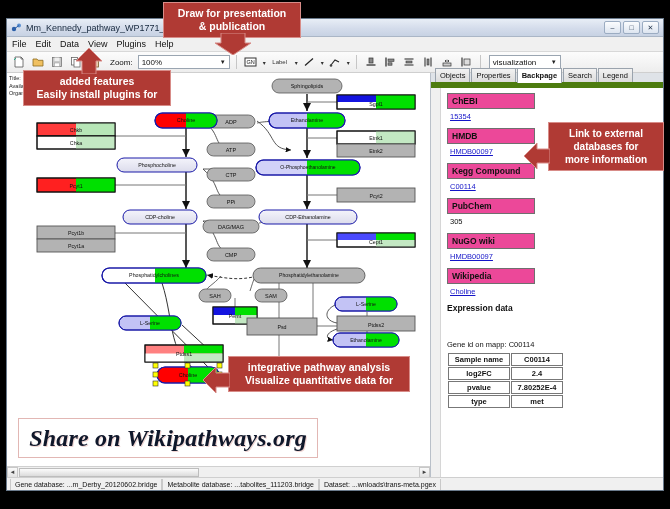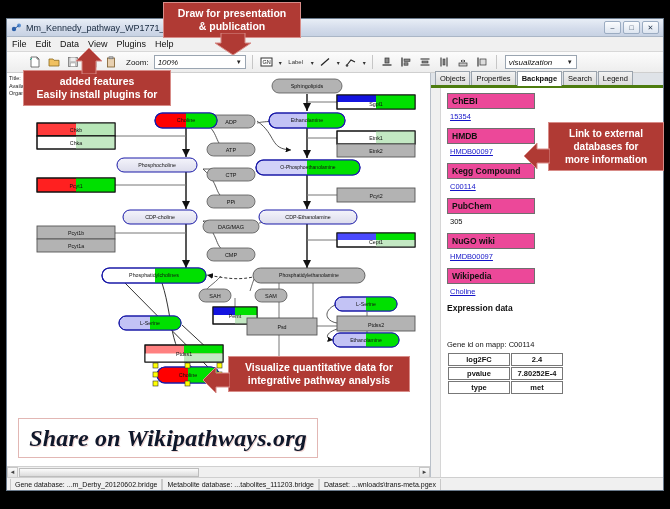--- a/index.html
+++ b/index.html
@@ -28,26 +28,26 @@
         background:linear-gradient(180deg,#fbfcfe,#dde5f0); font-size:7px; line-height:11px;
         text-align:center; color:#2a3b52; }
   
   .menubar { height:15px; background:#f0f0f0; border-bottom:1px solid #d8d8d8;
              display:flex; align-items:center; padding-left:5px; gap:9px;
              font-size:9px; color:#111; }
   .menubar span { cursor:default; }
   
   .toolbar { height:21px; background:linear-gradient(180deg,#fcfcfc,#ededed);
              border-bottom:1px solid #cfcfcf; display:flex; align-items:center;
-             padding-left:20px; gap:3px; font-size:9px; }
+             padding-left:4px; gap:3px; font-size:9px; }
   .tb-btn { width:16px; height:16px; display:flex; align-items:center; justify-content:center; }
   .tb-sep { width:1px; height:14px; background:#c6c6c6; margin:0 3px; }
   .zoom-lbl { font-size:8px; color:#111; margin:0 2px 0 4px; }
   .combo { height:14px; border:1px solid #9aa5b1; background:#fff;
-           display:flex; align-items:center; font-size:8px; color:#111; padding-left:3px;font-style:italic; }
+           display:flex; align-items:center; font-size:8px; color:#111; padding-left:3px; }
   .combo .arrow { margin-left:auto; width:12px; height:100%;
                   display:flex; align-items:center; justify-content:center;
                   font-size:6px; color:#222; }
   .zoom-combo { width:92px; }
   .viz-combo { width:72px; }
   .dd-small { font-size:6px; color:#333; margin-left:1px; }
   
   .bodywrap { flex:1; display:flex; min-height:0; }
   .left-col { width:424px; display:flex; flex-direction:column; border-right:1px solid #b9c0c9;}
   .canvas-wrap { flex:1; position:relative; background:#fff; overflow:hidden; }
@@ -58,21 +58,21 @@
   .hscroll { height:11px; background:#f0f0f0; border-top:1px solid #d0d0d0;
              display:flex; align-items:center; }
   .sb-arrow { width:11px; height:11px; font-size:6px; display:flex;
               align-items:center; justify-content:center; color:#444;
               background:linear-gradient(180deg,#fafafa,#e2e2e2); border:1px solid #c8c8c8; }
   .sb-thumb { height:9px; background:linear-gradient(180deg,#fbfbfb,#dcdcdc);
               border:1px solid #bdbdbd; margin:0 1px; }
   
   .right-col { flex:1; background:#f3f3f3; display:flex; flex-direction:column; min-width:0; }
   .tabrow { height:15px; display:flex; align-items:flex-end; padding-left:4px;
-            background:#dfe3e8; border-bottom:3px solid #4d7c0f; }
+            background:#dfe3e8; border-bottom:6px solid #4d7c0f; }
   .tab { font-size:7.5px; padding:1px 4px 1px; border:1px solid #9aa3ad;
          border-bottom:none; background:linear-gradient(180deg,#f2f2f2,#dcdcdc);
          color:#111; margin-right:1px; line-height:11px; }
   .tab.active { background:#fff; position:relative; top:1px; padding-bottom:2px; font-weight:bold;}
   .bp-scrollwrap { flex:1; display:flex; min-height:0; }
   .bp-vscroll { width:10px; background:#f0f0f0; border-right:1px solid #d6d6d6;
                 display:flex; flex-direction:column; align-items:center; }
   .bp-content { flex:1; background:#fff; padding:5px 6px 4px 6px; overflow:hidden;
                 font-size:8px; color:#111; }
   .db-head { border:1px solid #6f6f6f; background:#ec4899; font-weight:bold;
@@ -569,20 +569,24 @@
           <div class="db-val"><a href="#">HMDB00097</a></div>
 
           <div class="db-head">Wikipedia</div>
           <div class="db-val"><a href="#">Choline</a></div>
 
           <div class="exp-title">Expression data</div>
           <div class="gene-line">Gene id on mapp: C00114</div>
 
           <table class="exp">
             <tbody>
+                <tr>
+              <td class="k">Sample name</td>
+              <td class="v">C00114</td>
+            </tr>
             <tr>
               <td class="k">log2FC</td>
               <td class="v">2.4</td>
             </tr>
             <tr>
               <td class="k">pvalue</td>
               <td class="v">7.80252E-4</td>
             </tr>
             <tr>
               <td class="k">type</td>
@@ -621,22 +625,22 @@
 <div class="callout" style="left:548px; top:122px; width:116px; font-size:10px;">
   <div>Link  to external</div>
   <div>databases  for</div>
   <div>more information</div>
 </div>
 <svg style="position:absolute;left:524px;top:143px;z-index:41" width="26" height="26">
   <path d="M0 13 L13 0 V6 H26 V20 H13 V26 Z" fill="#b03a34" stroke="#d88c88" stroke-width="1"></path>
 </svg>
 
 <div class="callout" style="left:228px; top:356px; width:182px;">
+  <div>integrative pathway analysis</div>
   <div>Visualize quantitative data  for</div>
-  <div>integrative pathway analysis</div>
 </div>
 <svg style="position:absolute;left:203px;top:367px;z-index:41" width="27" height="26">
   <path d="M0 13 L13 0 V6 H27 V20 H13 V26 Z" fill="#b03a34" stroke="#d88c88" stroke-width="1"></path>
 </svg>
 
 <div class="share-box">
   <span>Share on Wikipathways.org</span>
 </div>
 
 </body></html>

